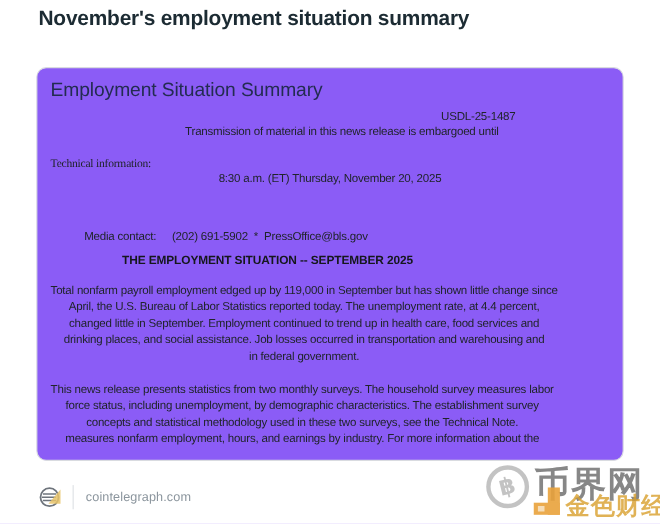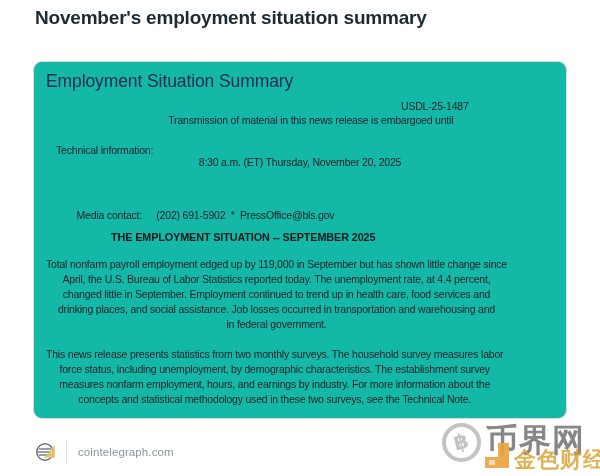--- a/index.html
+++ b/index.html
@@ -6,32 +6,32 @@
   .stage{
     position:relative;width:600px;height:476px;background:#ffffff;
     overflow:hidden;font-family:"Liberation Sans",sans-serif;text-align:center;
   }
   .page-title{
     position:absolute;left:35px;top:7px;margin:0;
     font-size:19px;font-weight:700;color:#1c2b33;letter-spacing:-0.2px;
   }
   .card{
     position:absolute;left:33px;top:61px;width:532px;height:356px;
-    background:#14b8a6;border:1px solid #d9dbe0;border-radius:9px;overflow:hidden;
+    background:#8b5cf6;border:1px solid #d9dbe0;border-radius:9px;overflow:hidden;
   }
   .card-heading{
     position:absolute;left:12px;top:9px;margin:0;
     font-size:17.5px;font-weight:400;color:#232c51;letter-spacing:-0.1px;
   }
   .notice{font-size:10.5px;color:#20242b;letter-spacing:-0.2px;}
   .line{white-space:pre;}
   .embargo{position:absolute;left:12px;top:37px;line-height:14px;width:508px;}
   .embargo .line{position:relative;}
   .usdl{position:absolute;left:355px;top:0;}
-  .tech{position:absolute;left:22px;top:81px;line-height:14px;}
+  .tech{position:absolute;left:12px;top:81px;line-height:14px;font-family:Liberation Serif, serif;}
   .media{position:absolute;left:12px;top:132px;line-height:14px;white-space:pre;}
   .media .label{display:inline-block;width:94px;}
   .release-title{
     position:absolute;left:77px;top:169px;
     font-size:10.8px;font-weight:700;color:#15171c;letter-spacing:-0.1px;white-space:pre;
   }
   .para{line-height:15px;}
   .p1{position:absolute;left:12px;top:195px;}
   .p2{position:absolute;left:12px;top:285px;}
 
@@ -94,22 +94,22 @@
         <div class="line">Total nonfarm payroll employment edged up by 119,000 in September but has shown little change since</div>
         <div class="line">April, the U.S. Bureau of Labor Statistics reported today. The unemployment rate, at 4.4 percent,</div>
         <div class="line">changed little in September. Employment continued to trend up in health care, food services and</div>
         <div class="line">drinking places, and social assistance. Job losses occurred in transportation and warehousing and</div>
         <div class="line">in federal government.</div>
       </div>
 
     <div class="para p2 notice">
         <div class="line">This news release presents statistics from two monthly surveys. The household survey measures labor</div>
         <div class="line">force status, including unemployment, by demographic characteristics. The establishment survey</div>
+        <div class="line">concepts and statistical methodology used in these two surveys, see the Technical Note.</div>
         <div class="line">measures nonfarm employment, hours, and earnings by industry. For more information about the</div>
-        <div class="line">concepts and statistical methodology used in these two surveys, see the Technical Note.</div>
       </div>
   </div>
 
   <div class="footer">
     <span>
       <svg class="ct-logo" viewBox="0 0 22 22">
         <circle cx="10" cy="11" r="8.2" fill="none" stroke="#6e747c" stroke-width="1.6"></circle>
         <line x1="4" y1="8" x2="16" y2="8" stroke="#6e747c" stroke-width="1.4"></line>
         <line x1="3" y1="11" x2="16" y2="11" stroke="#6e747c" stroke-width="1.4"></line>
         <line x1="4" y1="14" x2="16" y2="14" stroke="#6e747c" stroke-width="1.4"></line>

